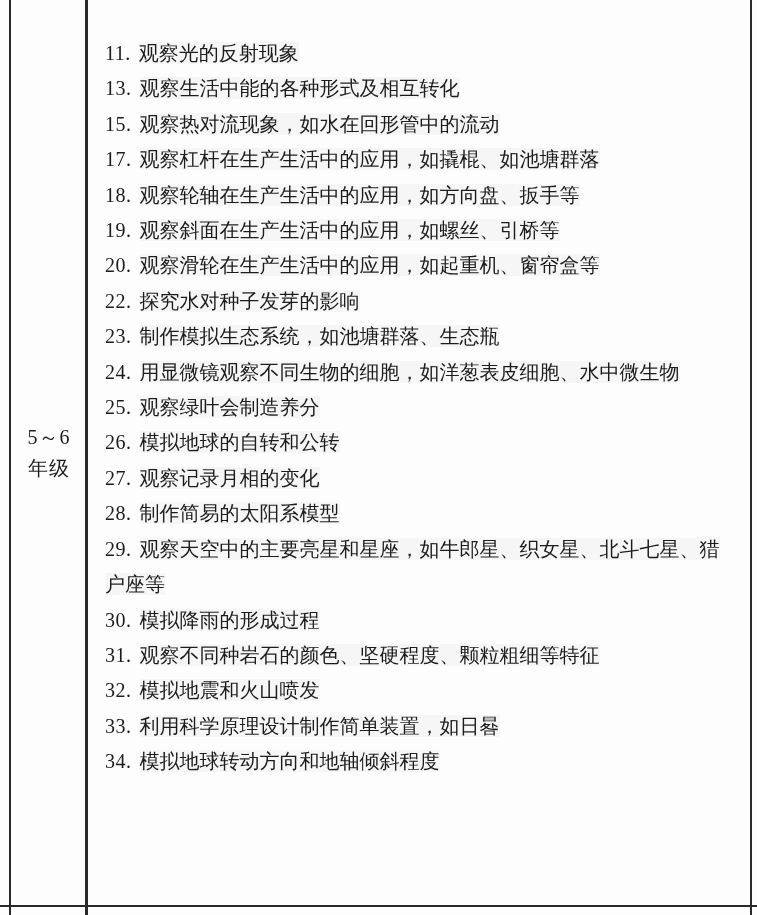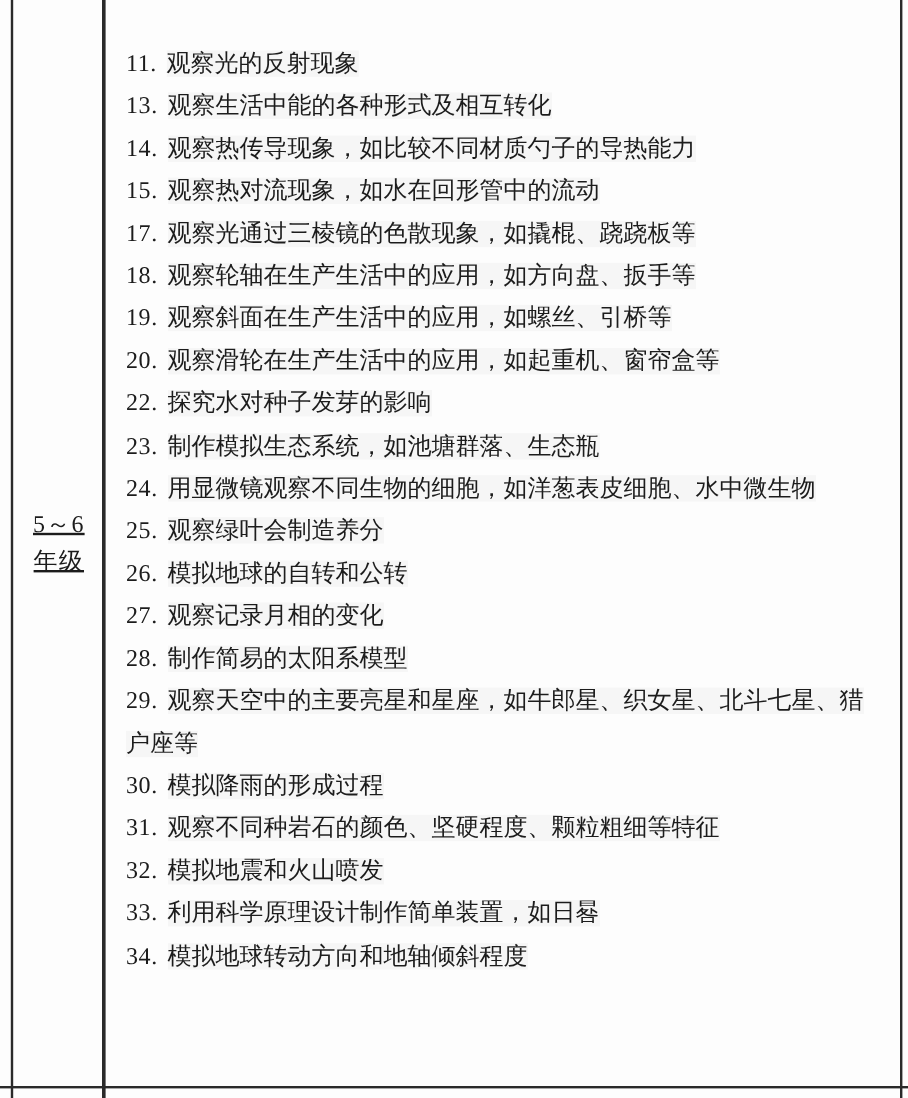--- a/index.html
+++ b/index.html
@@ -41,21 +41,20 @@
     top: 0;
     width: 76px;
     height: 905px;
     display: flex;
     flex-direction: column;
     align-items: center;
     justify-content: center;
     font-size: 20px;
     line-height: 31px;
     letter-spacing: 1px;
-    text-decoration: underline;
   }
   
   .content-cell {
     position: absolute;
     left: 88px;
     top: 0;
     width: 662px;
     height: 905px;
     padding: 4px 20px 0 17px;
     overflow: hidden;
@@ -86,23 +85,22 @@
 
   <div class="grade-cell">
     <div>5～6</div>
     <div>年级</div>
   </div>
 
   <div class="content-cell">
     <div id="activity-list">
         <div class="item"><span class="num">11.</span><span class="txt">观察光的反射现象</span></div>
         <div class="item"><span class="num">13.</span><span class="txt">观察生活中能的各种形式及相互转化</span></div>
-        <div class="item"><span class="num">14.</span><span class="txt">观察热传导现象，如比较不同材质勺子的导热能力</span></div>
         <div class="item"><span class="num">15.</span><span class="txt">观察热对流现象，如水在回形管中的流动</span></div>
-        <div class="item"><span class="num">17.</span><span class="txt">观察光通过三棱镜的色散现象，如撬棍、跷跷板等</span></div>
+        <div class="item"><span class="num">17.</span><span class="txt">观察杠杆在生产生活中的应用，如撬棍、如池塘群落</span></div>
         <div class="item"><span class="num">18.</span><span class="txt">观察轮轴在生产生活中的应用，如方向盘、扳手等</span></div>
         <div class="item"><span class="num">19.</span><span class="txt">观察斜面在生产生活中的应用，如螺丝、引桥等</span></div>
         <div class="item"><span class="num">20.</span><span class="txt">观察滑轮在生产生活中的应用，如起重机、窗帘盒等</span></div>
         <div class="item"><span class="num">22.</span><span class="txt">探究水对种子发芽的影响</span></div>
         <div class="item"><span class="num">23.</span><span class="txt">制作模拟生态系统，如池塘群落、生态瓶</span></div>
         <div class="item"><span class="num">24.</span><span class="txt">用显微镜观察不同生物的细胞，如洋葱表皮细胞、水中微生物</span></div>
         <div class="item"><span class="num">25.</span><span class="txt">观察绿叶会制造养分</span></div>
         <div class="item"><span class="num">26.</span><span class="txt">模拟地球的自转和公转</span></div>
         <div class="item"><span class="num">27.</span><span class="txt">观察记录月相的变化</span></div>
         <div class="item"><span class="num">28.</span><span class="txt">制作简易的太阳系模型</span></div>

